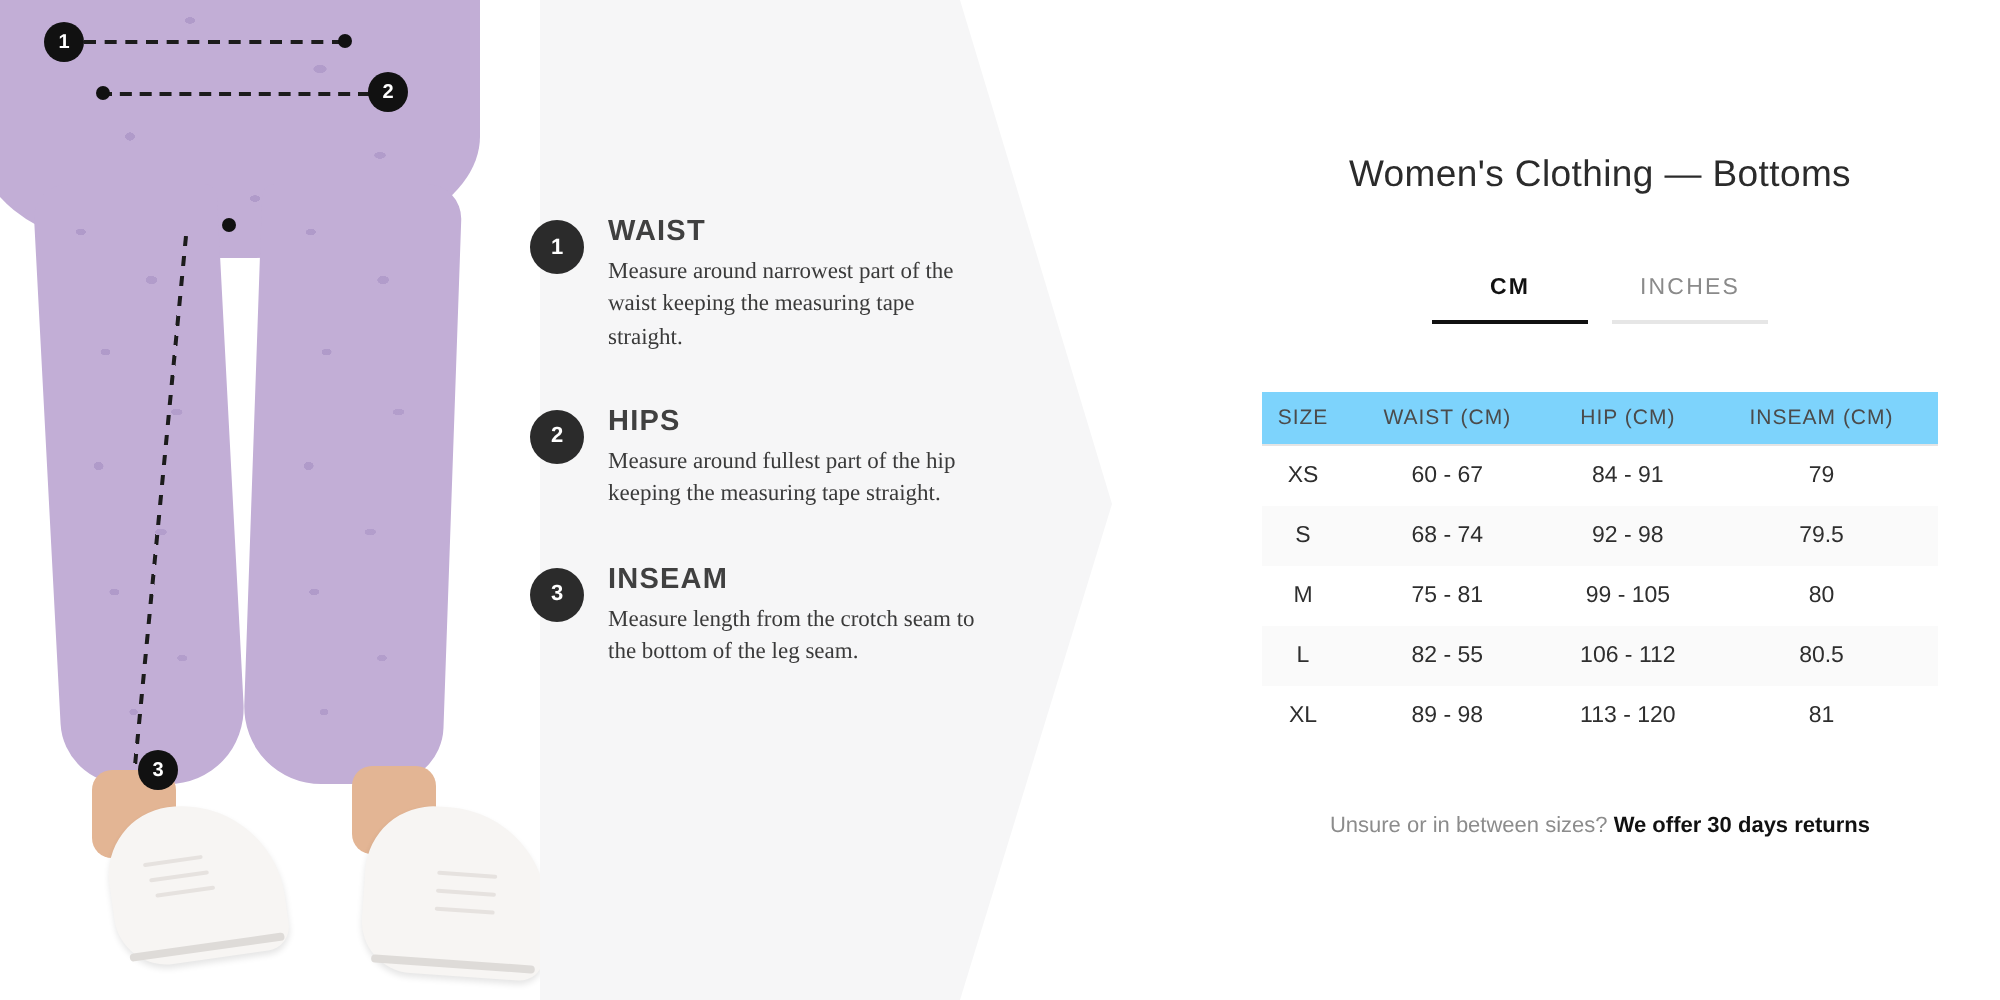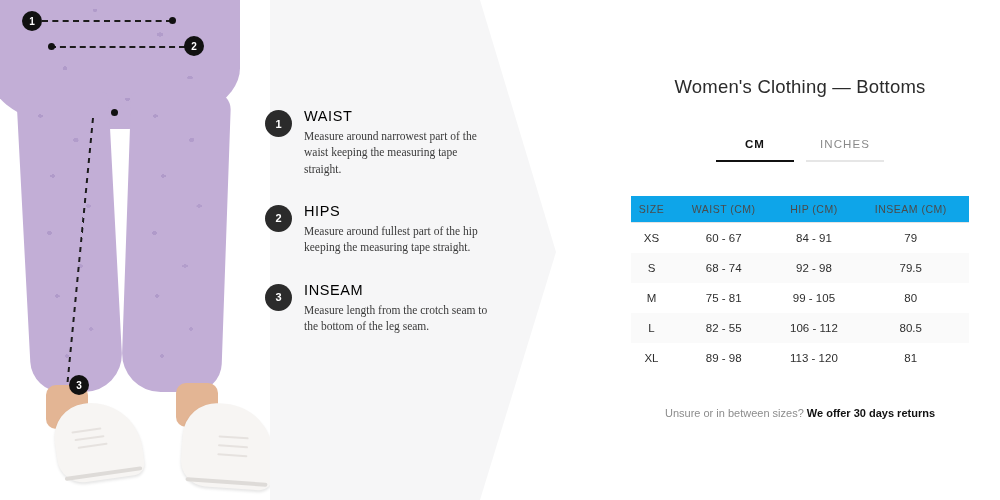--- a/index.html
+++ b/index.html
@@ -96,37 +96,37 @@
   }
 
   
   .steps { position:absolute; left:265px; top:108px; width:240px; z-index:4; }
   .step { display:flex; gap:12px; margin-bottom: 26px; }
   .step-badge {
     flex:0 0 auto; width:27px; height:27px; border-radius:50%;
     background:#2b2b2b; color:#fff; font-size:11px; font-weight:bold;
     display:flex; align-items:center; justify-content:center; margin-top:2px;
   }
-  .step-title { font-size:14.5px; font-weight:normal; letter-spacing:.6px;
-                color:#000000; margin-bottom:4px; }
+  .step-title { font-size:14.5px; font-weight:bold; letter-spacing:.6px;
+                color:#404040; margin-bottom:4px; }
   .step-desc { font-size:11.5px; line-height:1.42; color:#3a3a3a; max-width:185px;font-family:Liberation Serif, serif; }
 
   
   .chart-panel { position:absolute; left:600px; top:0; width:400px; height:500px; z-index:4; }
   .chart-title { text-align:center; font-size:18.5px; color:#2b2b2b;
                  margin-top:76px; letter-spacing:.2px; }
   .unit-tabs { display:flex; justify-content:center; gap:12px; margin-top:40px; }
   .unit-tab { font-size:11.5px; letter-spacing:1.1px; padding:0 0 10px 0;
               width:78px; text-align:center; cursor:pointer; }
   .unit-tab.active { color:#111; font-weight:bold; border-bottom:2px solid #111; }
   .unit-tab.inactive { color:#8a8a8a; border-bottom:2px solid #e6e6e6;text-align:center; }
 
   table.size-table { width:338px; margin:34px auto 0 auto; border-collapse:collapse; }
   table.size-table thead th {
-    background:#0ea5e9; font-size:10.5px; font-weight:normal; color:#4b4b4b;
+    background:#7dd3fc; font-size:10.5px; font-weight:normal; color:#4b4b4b;
     letter-spacing:.5px; padding:7px 0; border-bottom:1px solid #e4e4e4;
   }
   table.size-table tbody td {
     font-size:11.5px; color:#2e2e2e; text-align:center; padding:9px 0;
   }
   table.size-table tbody tr.alt td { background:#fafafa; }
 
   .note { text-align:center; font-size:11px; color:#8c8c8c; margin-top:34px; }
   .note b { color:#111; font-weight:bold; }
 </style>

